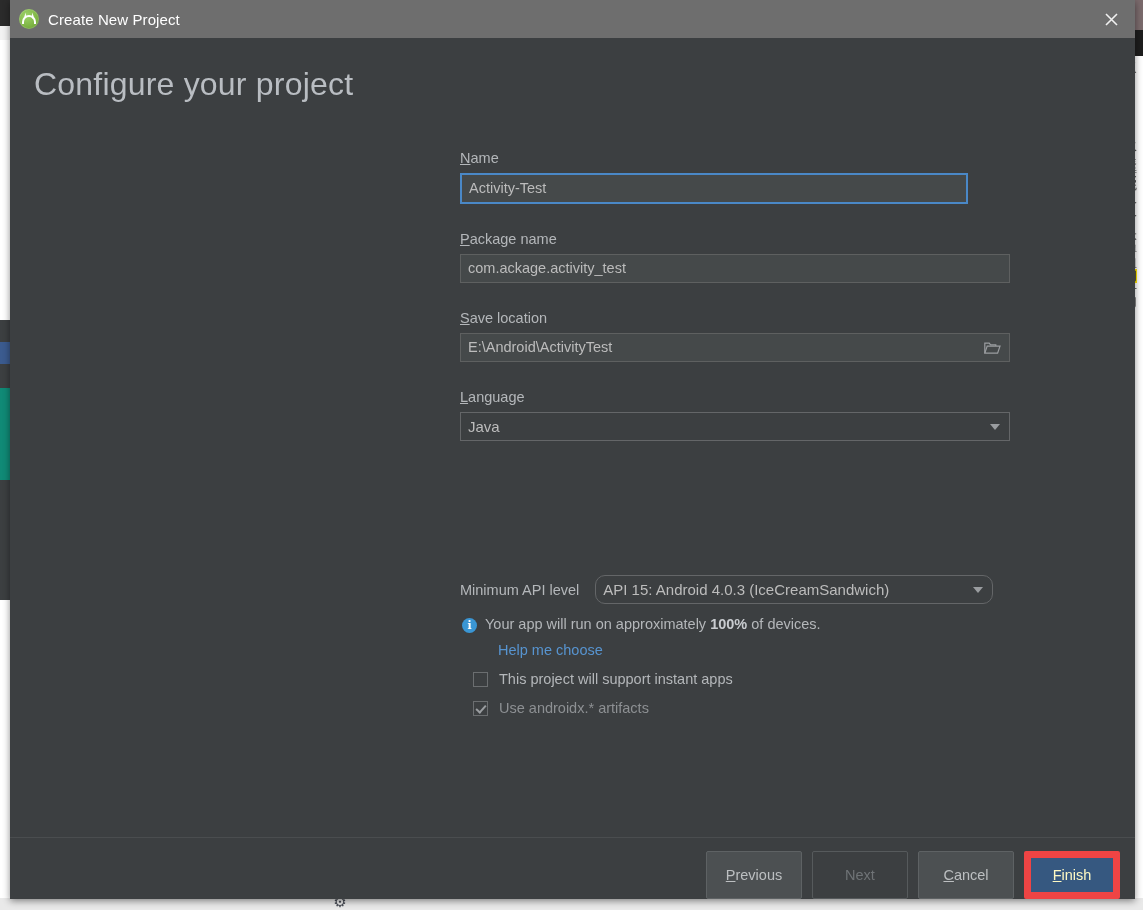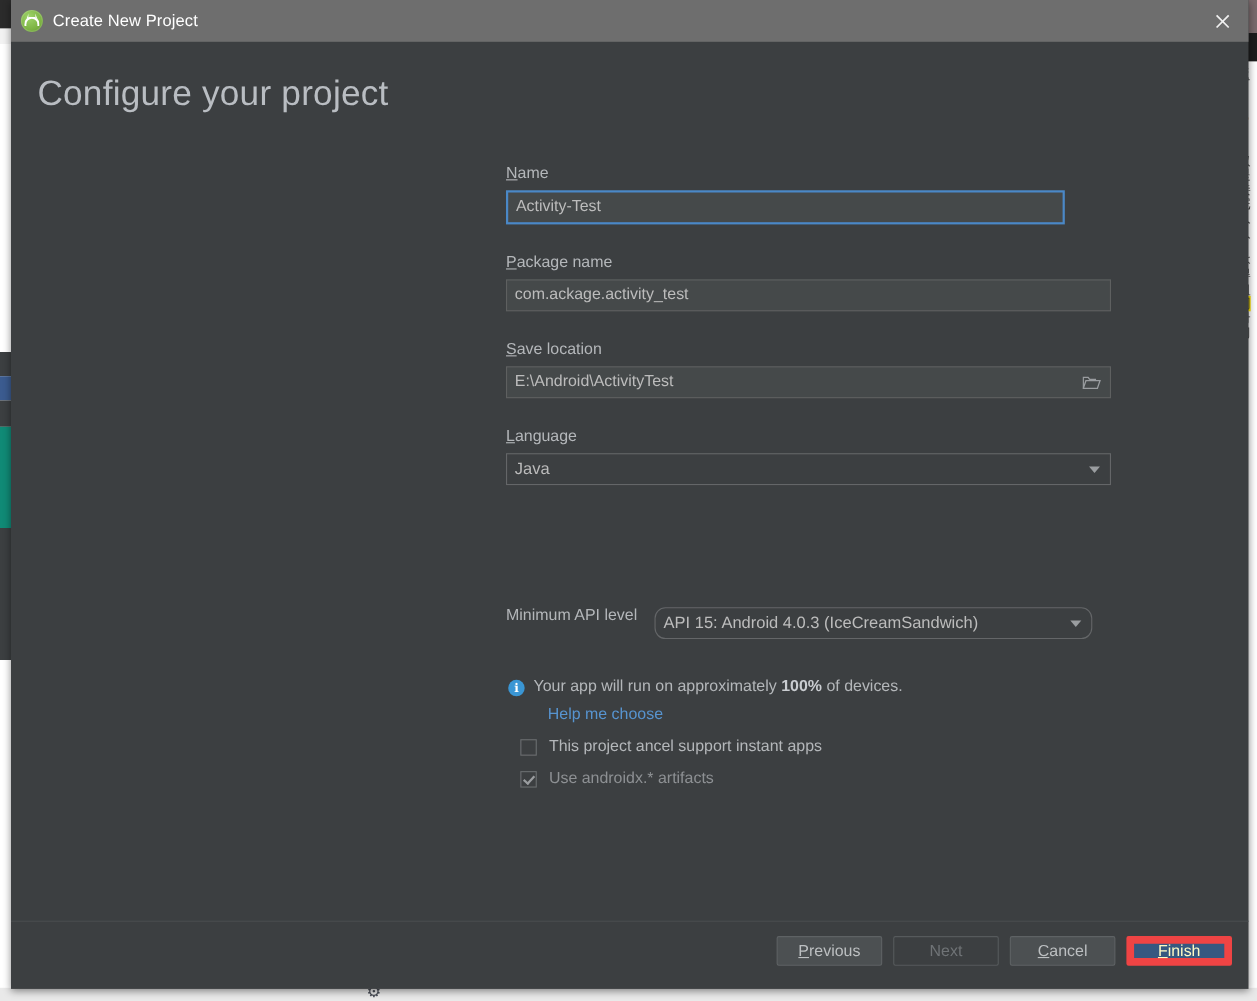--- a/index.html
+++ b/index.html
@@ -212,22 +212,23 @@
     border-right: 5px solid transparent;
     border-top: 6px solid #9a9da0;
   }
 
   .gap-a { height: 27px; }
 
   
   #api-row {
     position: absolute;
     left: 450px;
-    top: 514px;
-    display: flex;
+    top: 537px;
+    display: flex;
+    align-items: center;
   }
   #api-label {
     font-size: 14.5px;
     color: #b4b7ba;
     margin-right: 16px;
     white-space: nowrap;
   }
   #api-combo {
     width: 398px;
     border-radius: 10px;
@@ -310,21 +311,21 @@
   }
   #btn-row {
     position: absolute;
     right: 15px;
     top: 13px;
     display: flex;
     gap: 10px;
   }
   .btn {
     min-width: 96px;
-    height: 27px;
+    height: 48px;
     border: 1px solid #5e6264;
     background: #4c5052;
     color: #bcbfc1;
     font-size: 14.5px;
     display: flex;
     align-items: center;
     justify-content: center;
     border-radius: 2px;
     box-sizing: border-box;
     cursor: pointer;
@@ -445,21 +446,21 @@
     </div>
 
     <div id="info-row">
       <span class="info-icon">i</span>
       <span id="info-text"><span>Your app will run on approximately </span><b>100%</b><span> of devices.</span></span>
     </div>
     <div id="help-link">Help me choose</div>
 
     <div class="cb-row" id="cb-instant">
       <span class="cbox"></span>
-      <span class="cb-label">This project ancel support instant apps</span>
+      <span class="cb-label">This project will support instant apps</span>
     </div>
     <div class="cb-row" id="cb-androidx">
       <span class="cbox checked"></span>
       <span class="cb-label dim">Use androidx.* artifacts</span>
     </div>
 
     <div id="footer">
       <div id="btn-row">
         <div class="btn">
             <span><u>P</u>revious</span>

